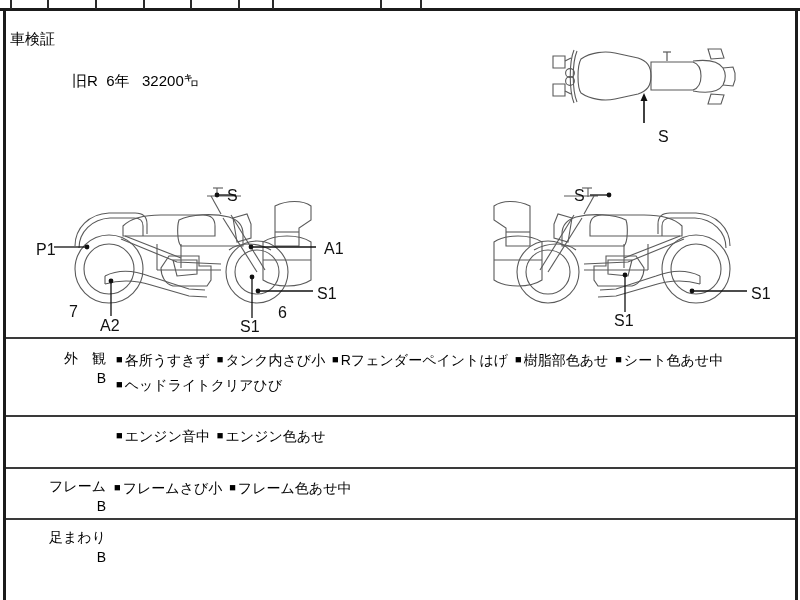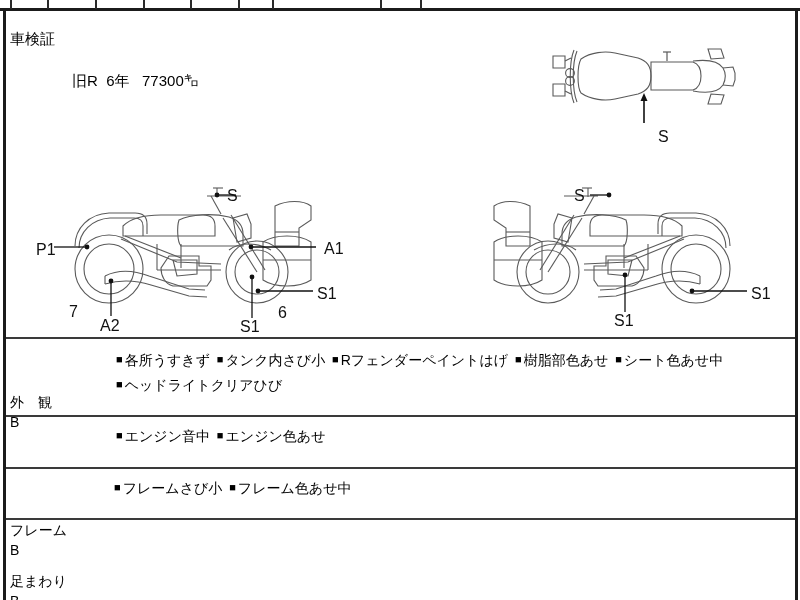--- a/index.html
+++ b/index.html
@@ -113,25 +113,24 @@
   }
   .cond-hline {
     position: absolute;
     left: 6px;
     width: 789px;
     height: 2px;
     background: #3a3a3a;
   }
   .cond-cat {
     position: absolute;
-    text-align: left;
+    text-align: right;
     font-size: 14px;
     line-height: 20px;
     white-space: nowrap;
-    margin-top: 44px;
   }
   .cond-cat .cat-name { display: block; }
   .cond-cat .cat-grade { display: block; }
   .cond-notes {
     position: absolute;
     font-size: 14px;
     line-height: 24px;
     white-space: normal;
     margin-left: 16px;
   }
@@ -163,21 +162,21 @@
     <div class="cellline" style="left:420px"></div>
     <div class="fadetext" style="left:424px; width:360px;"></div>
   </div>
 
   <div class="frame-left"></div>
   <div class="frame-right"></div>
 
   <div class="shaken">
     <div class="shaken-label">車検証</div>
     <div class="shaken-lines">
-      <span class="ln">旧R  6年   77300㌔</span>
+      <span class="ln">旧R  6年   32200㌔</span>
     </div>
   </div>
 
   <div class="diagram-zone">
 
     <div class="dg" style="left:537px; top:26px;">
       <svg width="200" height="75" viewBox="0 0 200 75" fill="none" stroke="#5a5a5a" stroke-width="1.1">
 
         <path d="M31 10 C26 22 26 50 31 63"></path>
         <path d="M34 11 C29 23 29 50 34 62"></path>

